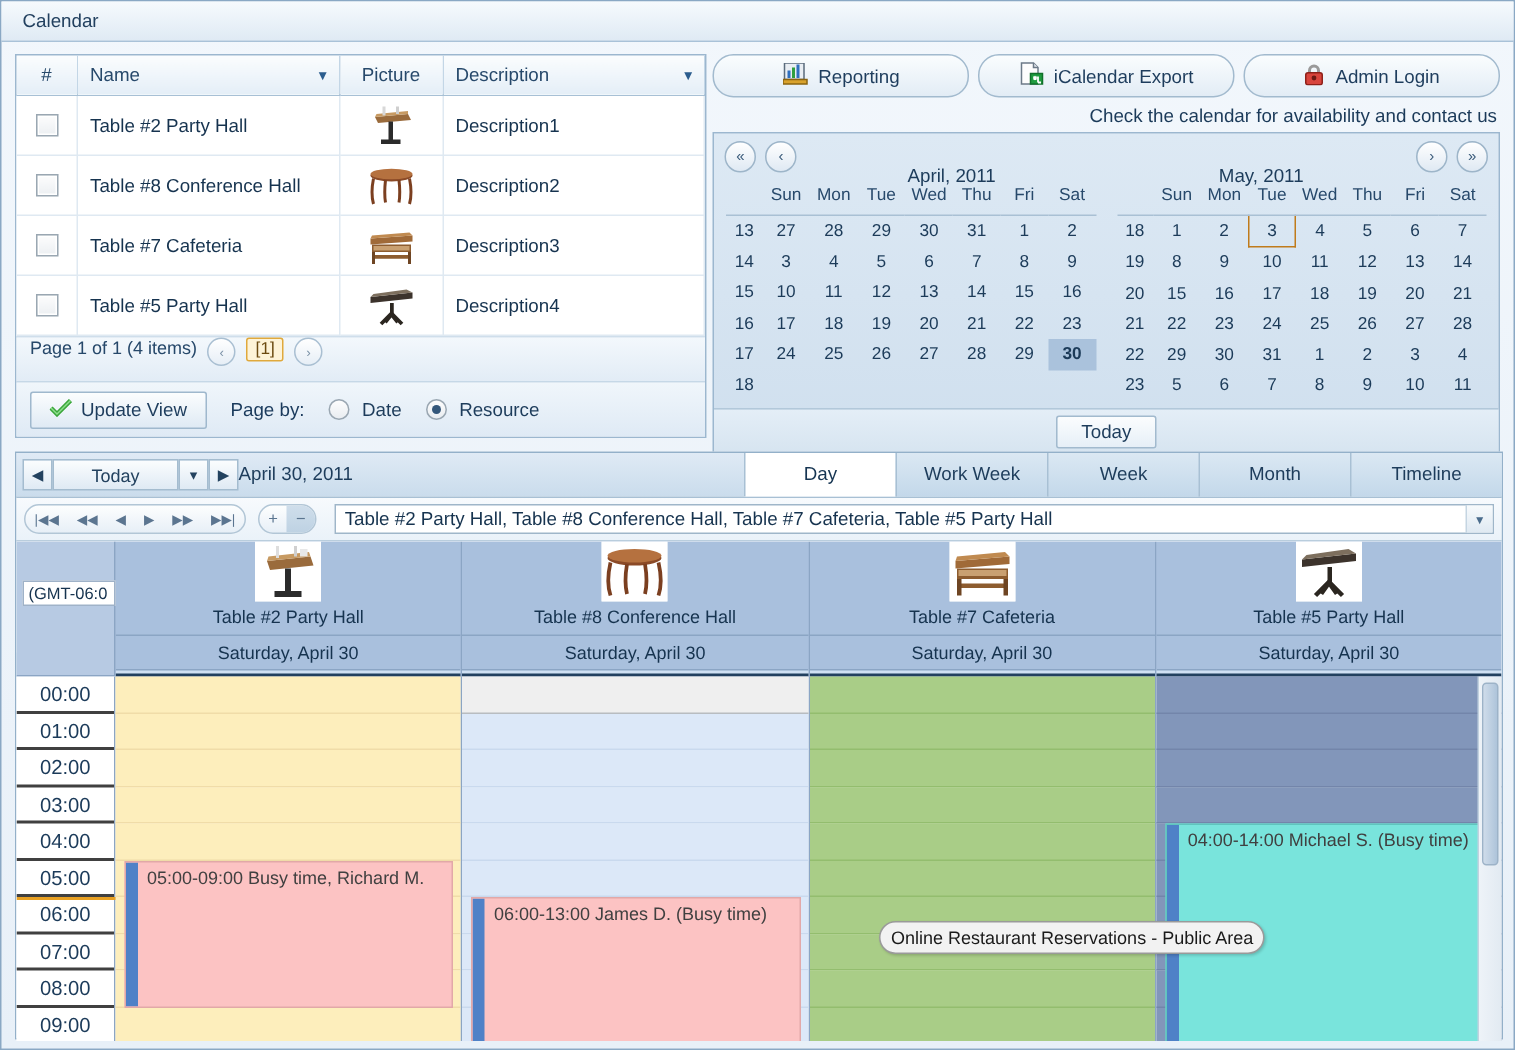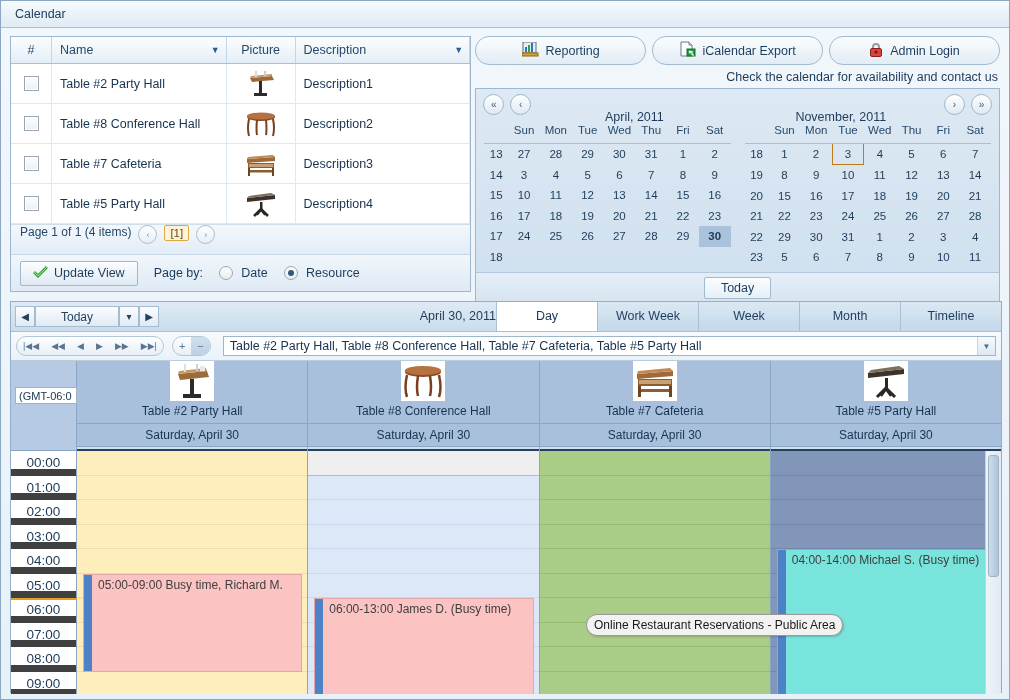--- a/index.html
+++ b/index.html
@@ -151,21 +151,21 @@
     background:linear-gradient(#dfeaf5,#cadcec);
     border-bottom:1px solid #a8c0d4;
   }
   .navgrp{display:flex;align-items:center;padding-left:4px;gap:0;}
   .nbtn{
     border:1px solid #a4bccf;background:linear-gradient(#fbfdfe,#dfeaf4);
     height:19px;min-width:18px;display:inline-flex;align-items:center;
     justify-content:center;font-size:10px;color:#23425f;cursor:default;
   }
   .ntoday{min-width:82px;font-size:12px;}
-  .datelabel{flex:1;text-align:right;font-size:12.5px;color:#1d3c5b;line-height:29px;}
+  .datelabel{flex:1;text-align:left;font-size:12.5px;color:#1d3c5b;line-height:29px;}
   .tabs{display:flex;align-items:flex-end;}
   .tab{
     min-width:72px;padding:0 14px;height:29px;line-height:29px;text-align:center;
     font-size:12.5px;color:#1d3c5b;border-left:1px solid #a8c0d4;
     background:linear-gradient(#dbe8f3,#c3d8ea);cursor:default;
   }
   .tab.active{background:#ffffff;color:#163552;}
   .schedbar2{
     display:flex;align-items:center;height:28px;padding:0 5px;gap:8px;
     background:linear-gradient(#f7fafd,#eaf2f9);
@@ -224,21 +224,21 @@
     position:absolute;bottom:0;left:0;right:0;height:15px;background:#b7cae3;
     border-bottom:1px solid #8ba5c4;
   }
 
   .gbody{display:flex;height:243px;position:relative;}
   .timecol{
     width:66px;border-right:1px solid #8ba5c4;background:#fff;
     box-sizing:border-box;position:relative;
   }
   .tslot{
-    height:24.5px;border-bottom:7px solid #404040;text-align:center;
+    height:24.5px;border-bottom:2px solid #404040;text-align:center;
     font-size:13.5px;color:#1b3a59;line-height:24.5px;box-sizing:border-box;
   }
   .daycol{
     flex:1;border-right:1px solid #8ba5c4;position:relative;box-sizing:border-box;
   }
   .hr{height:24.5px;box-sizing:border-box;}
   .c1 .hr{background:#fdeebc;border-bottom:1px solid #f0dca8;}
   .c2 .hr{background:#dce8f8;border-bottom:1px solid #c9d9ee;}
   .c2 .hr.first{background:#efefef;border-bottom:1px solid #b8bcc0;}
   .c3 .hr{background:#a9cd87;border-bottom:1px solid #93bd6e;}
@@ -441,21 +441,21 @@
         </div>
       </div>
 
       <div class="tagline">Check the calendar for availability and contact us</div>
 
       <div class="calbox">
         <div class="calhead">
           <span class="navbtn">«</span>
           <span class="navbtn" style="margin-left:6px;">‹</span>
           <span class="monthtitle">April, 2011</span>
-          <span class="monthtitle">November, 2011</span>
+          <span class="monthtitle">May, 2011</span>
           <span class="navbtn" style="margin-right:6px;">›</span>
           <span class="navbtn">»</span>
         </div>
 
         <div class="months">
 
           <div class="mcal">
             <table class="mtab">
               <tbody>
                   <tr>

